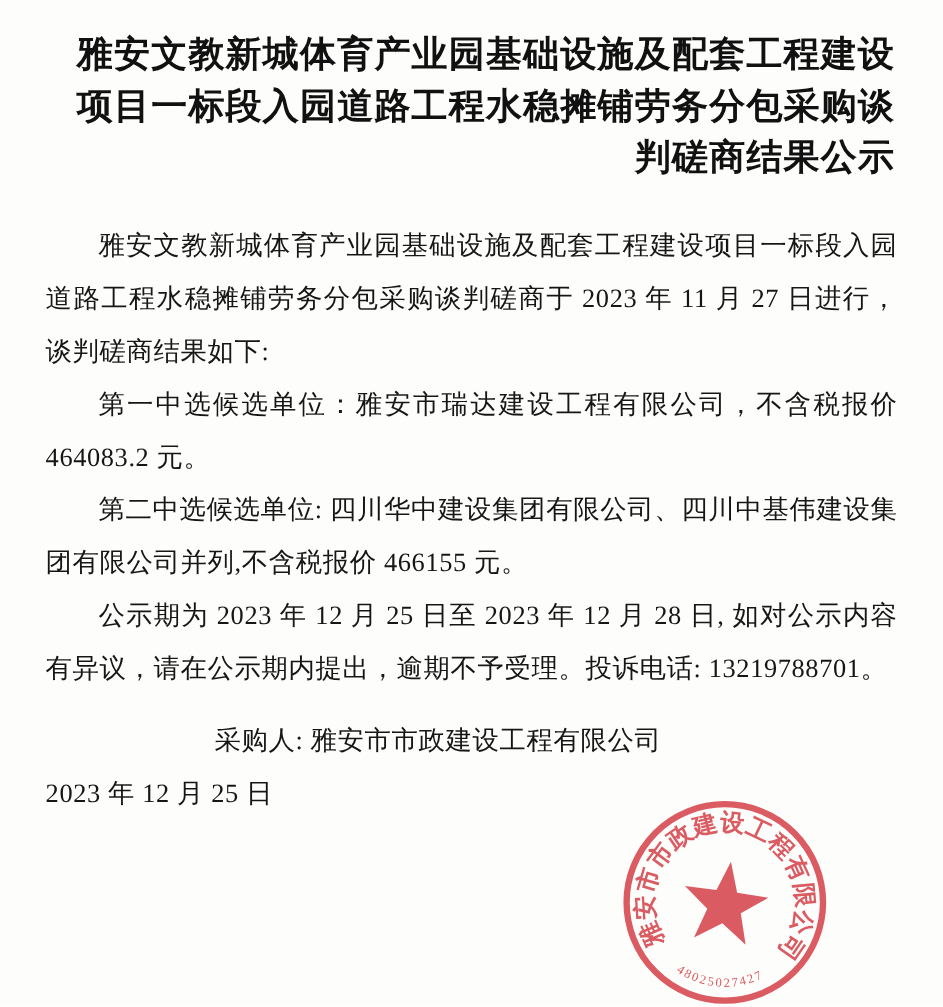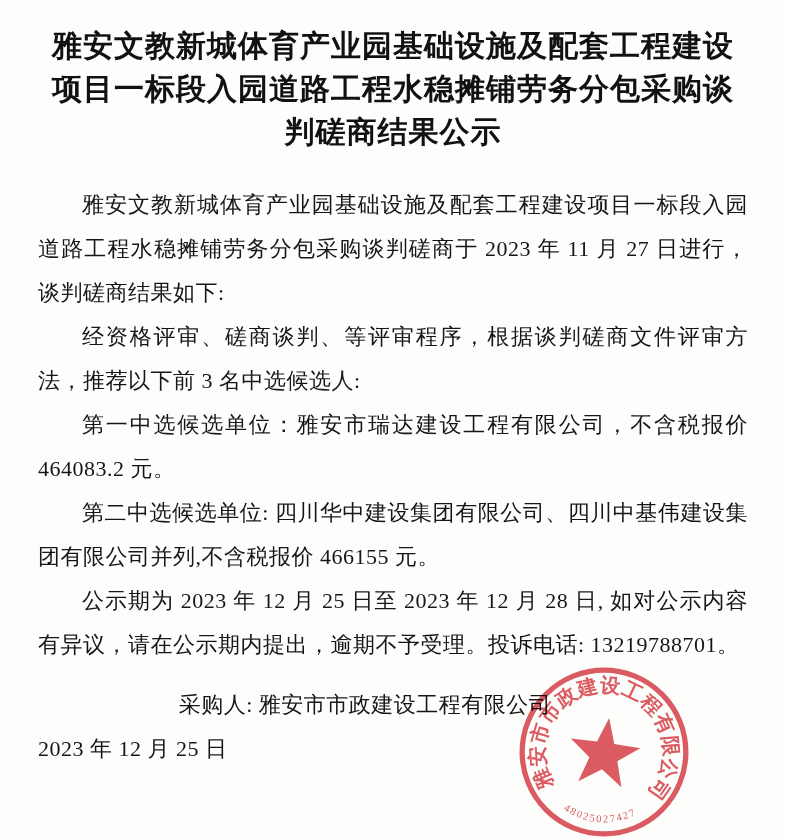--- a/index.html
+++ b/index.html
@@ -12,21 +12,21 @@
     font-family: "Liberation Serif", serif;
     overflow: hidden;
   }
   .title {
     margin: 24px 40px 0 40px;
     font-family: "Liberation Sans", sans-serif;
     font-weight: 700;
     font-size: 30px;
     line-height: 43px;
     letter-spacing: 1px;
-    text-align: center;
+    text-align: right;
     color: #111;
   }
   .body-text {
     margin: 30px 38px 0 38px;
     font-size: 22px;
     line-height: 44px;
     letter-spacing: 0.5px;
     text-align: justify;
   }
   .salutation { margin: 0; }
@@ -59,21 +59,20 @@
 </style>
 </head>
 <body>
 
 <div class="page">
 
   <h1 class="title">雅安文教新城体育产业园基础设施及配套工程建设项目一标段入园道路工程水稳摊铺劳务分包采购谈判磋商结果公示</h1>
 
   <div class="body-text">
     <p class="para">雅安文教新城体育产业园基础设施及配套工程建设项目一标段入园道路工程水稳摊铺劳务分包采购谈判磋商于 2023 年 11 月 27 日进行，谈判磋商结果如下:</p>
-    <p class="para">经资格评审、磋商谈判、等评审程序，根据谈判磋商文件评审方法，推荐以下前 3 名中选候选人:</p>
     <p class="para">第一中选候选单位：雅安市瑞达建设工程有限公司，不含税报价 464083.2 元。</p>
     <p class="para">第二中选候选单位: 四川华中建设集团有限公司、四川中基伟建设集团有限公司并列,不含税报价 466155 元。</p>
     <p class="para">公示期为 2023 年 12 月 25 日至 2023 年 12 月 28 日, 如对公示内容有异议，请在公示期内提出，逾期不予受理。投诉电话: 13219788701。</p>
 
     <div class="signature">
       <p class="purchaser-line">采购人: 雅安市市政建设工程有限公司</p>
       <p class="date-line">2023 年 12 月 25 日</p>
     </div>
   </div>
 

